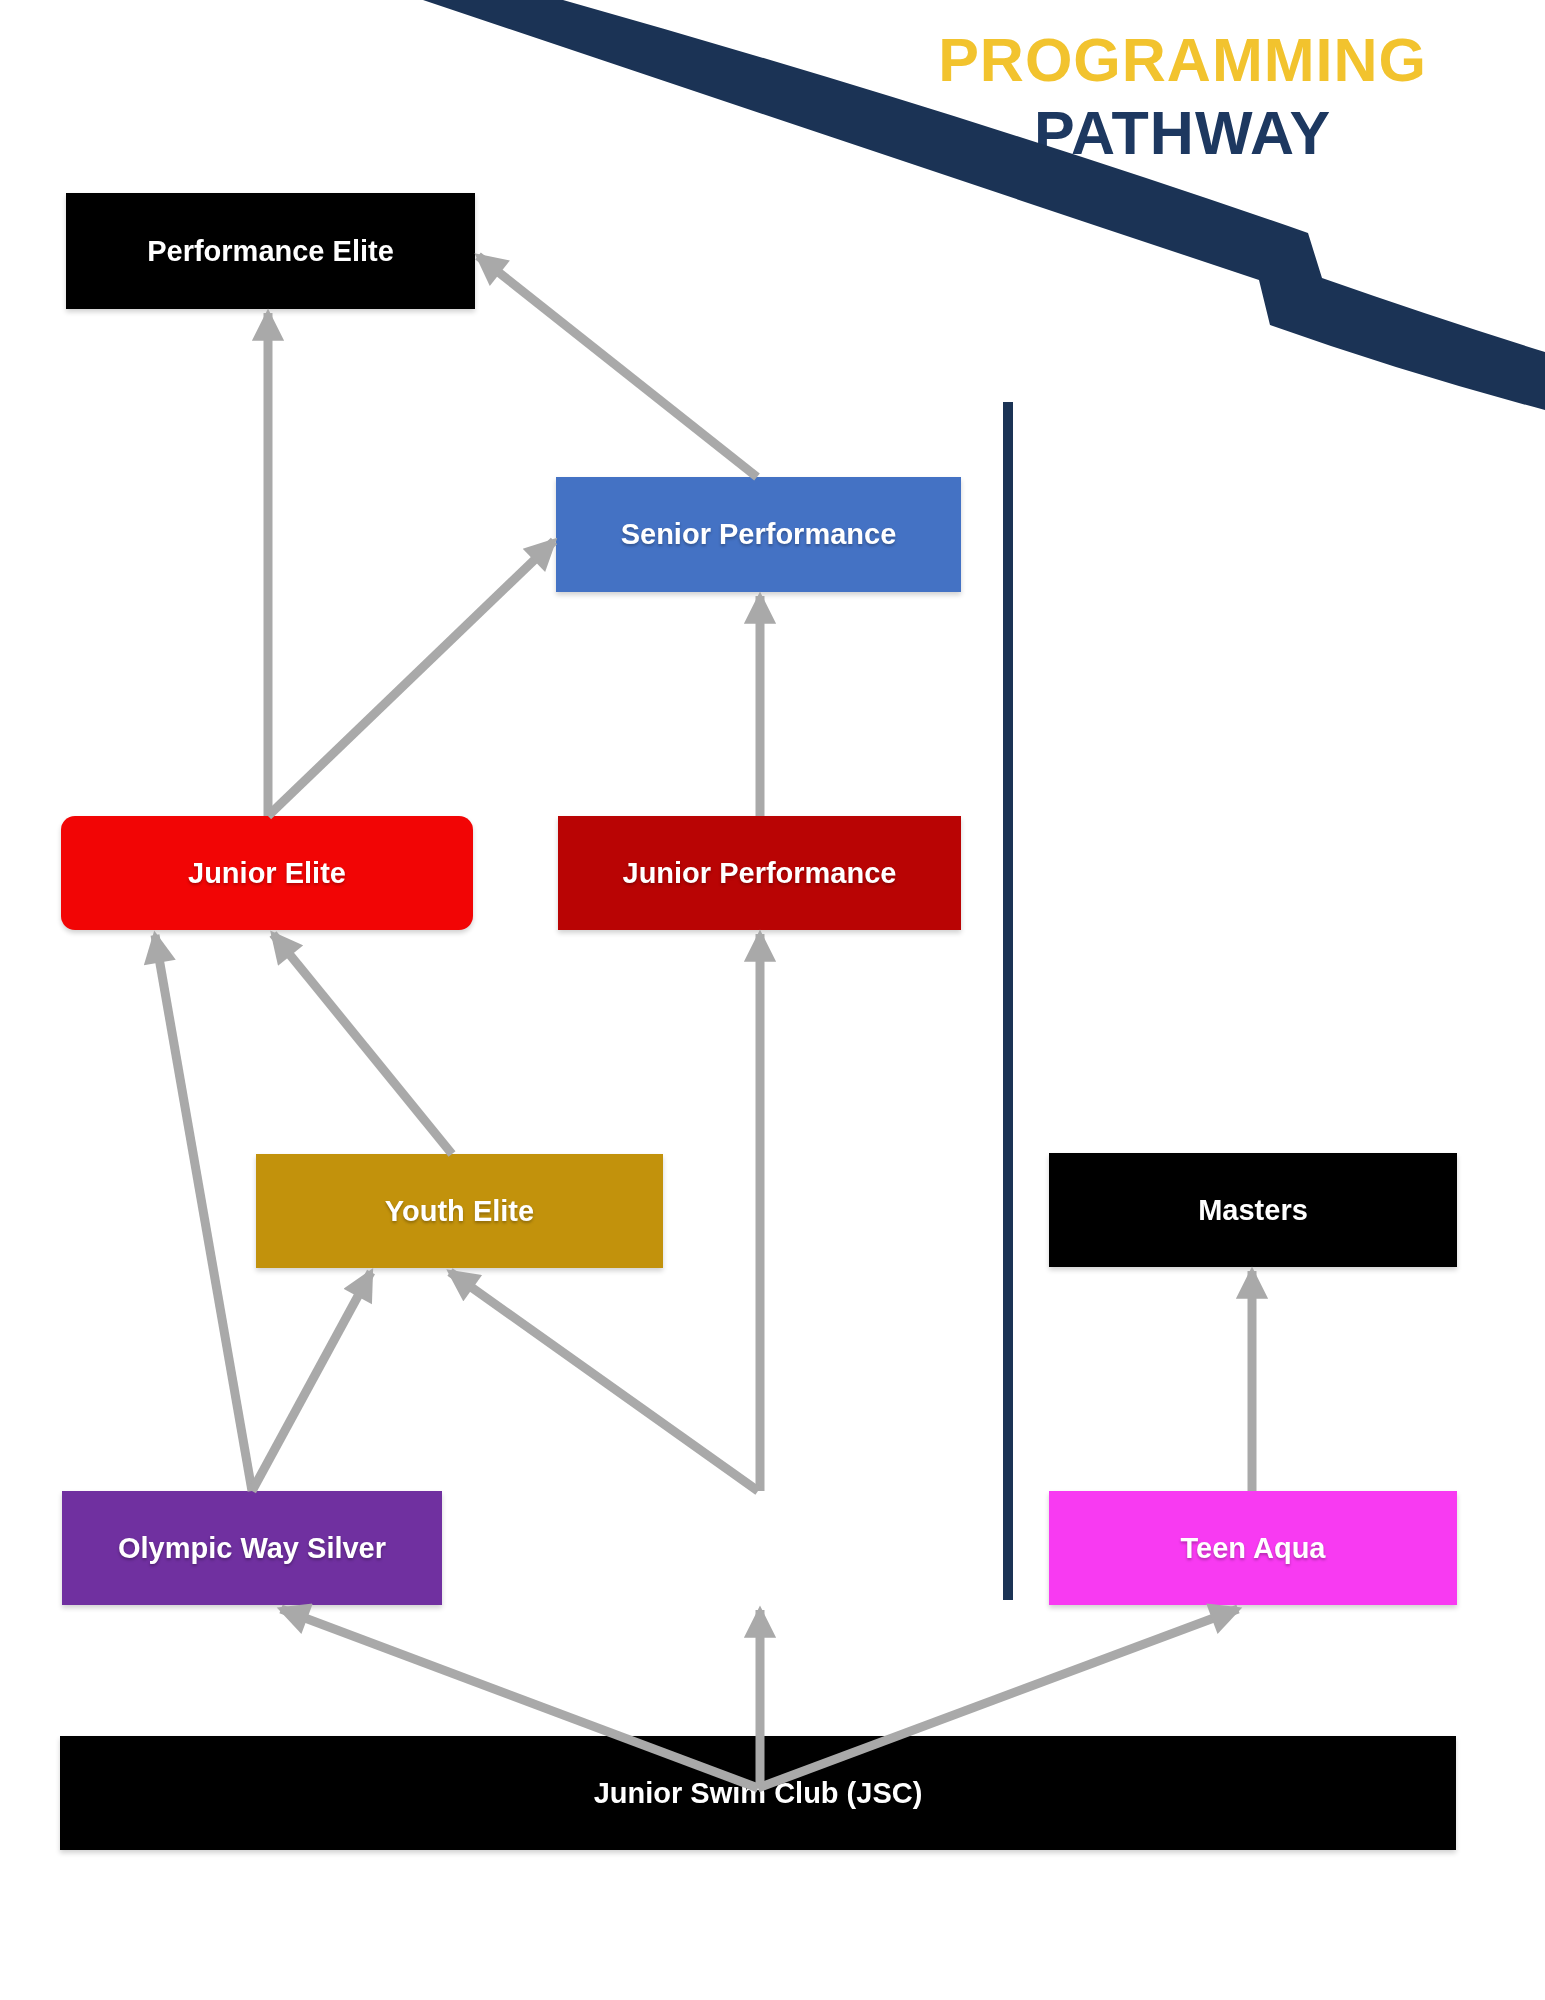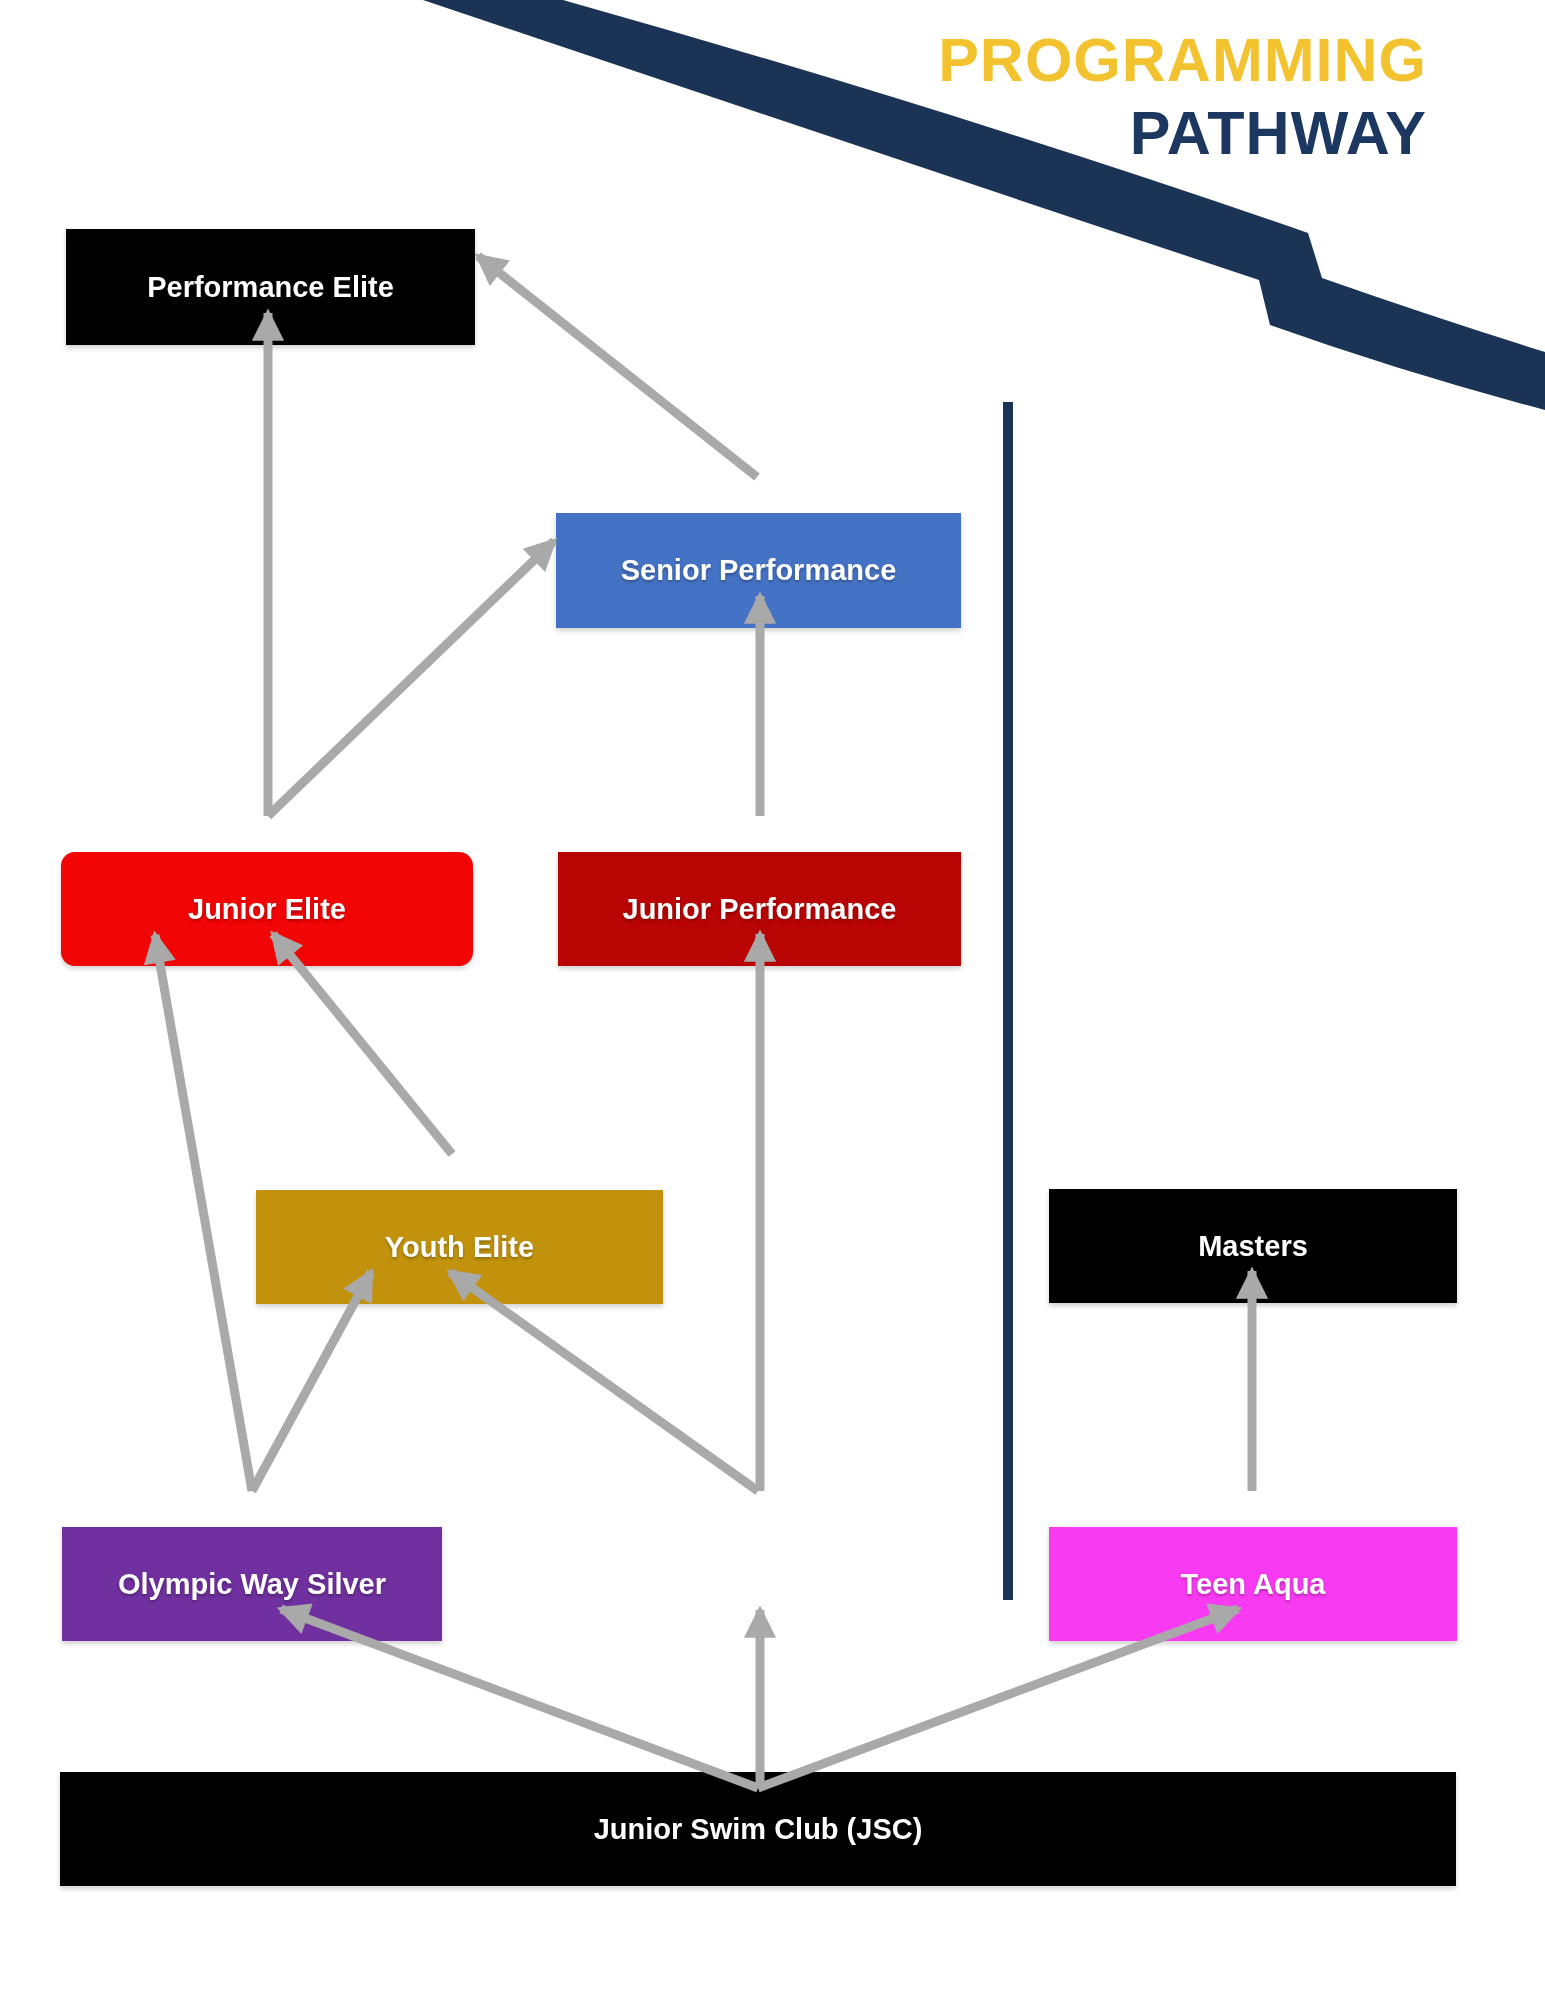--- a/index.html
+++ b/index.html
@@ -2,25 +2,25 @@
 <html><head>
 <meta charset="utf-8">
 <style>
   html,body{margin:0;padding:0;background:#ffffff;}
   body{font-family:"Liberation Sans","DejaVu Sans",sans-serif;}
   #canvas{position:relative;width:1545px;height:2000px;background:#ffffff;overflow:hidden;}
 
   
   .title-block{position:absolute;top:24px;right:118px;text-align:right;line-height:73px;
                font-weight:800;letter-spacing:1px;z-index:3;}
-  .title-line{display:block;font-size:61px;}
+  .title-line{display:block;font-size:61px;text-align:center;}
 
   
   .node{position:absolute;display:flex;align-items:center;justify-content:center;
-        box-shadow:0 3px 5px rgba(0,0,0,0.18);z-index:2;margin-top:36px;}
+        box-shadow:0 3px 5px rgba(0,0,0,0.18);z-index:2;}
   .node .lbl{font-size:29px;font-weight:700;text-shadow:0 2px 3px rgba(0,0,0,0.28);
              white-space:nowrap;}
 
   
   #n-performance-elite   {left:66px;  top:193px;  width:409px; height:116px;}
   #n-senior-performance  {left:556px; top:477px;  width:405px; height:115px;}
   #n-junior-elite        {left:61px;  top:816px;  width:412px; height:114px;}
   #n-junior-performance  {left:558px; top:816px;  width:403px; height:114px;}
   #n-youth-elite         {left:256px; top:1154px; width:407px; height:114px;}
   #n-masters             {left:1049px;top:1153px; width:408px; height:114px;}

